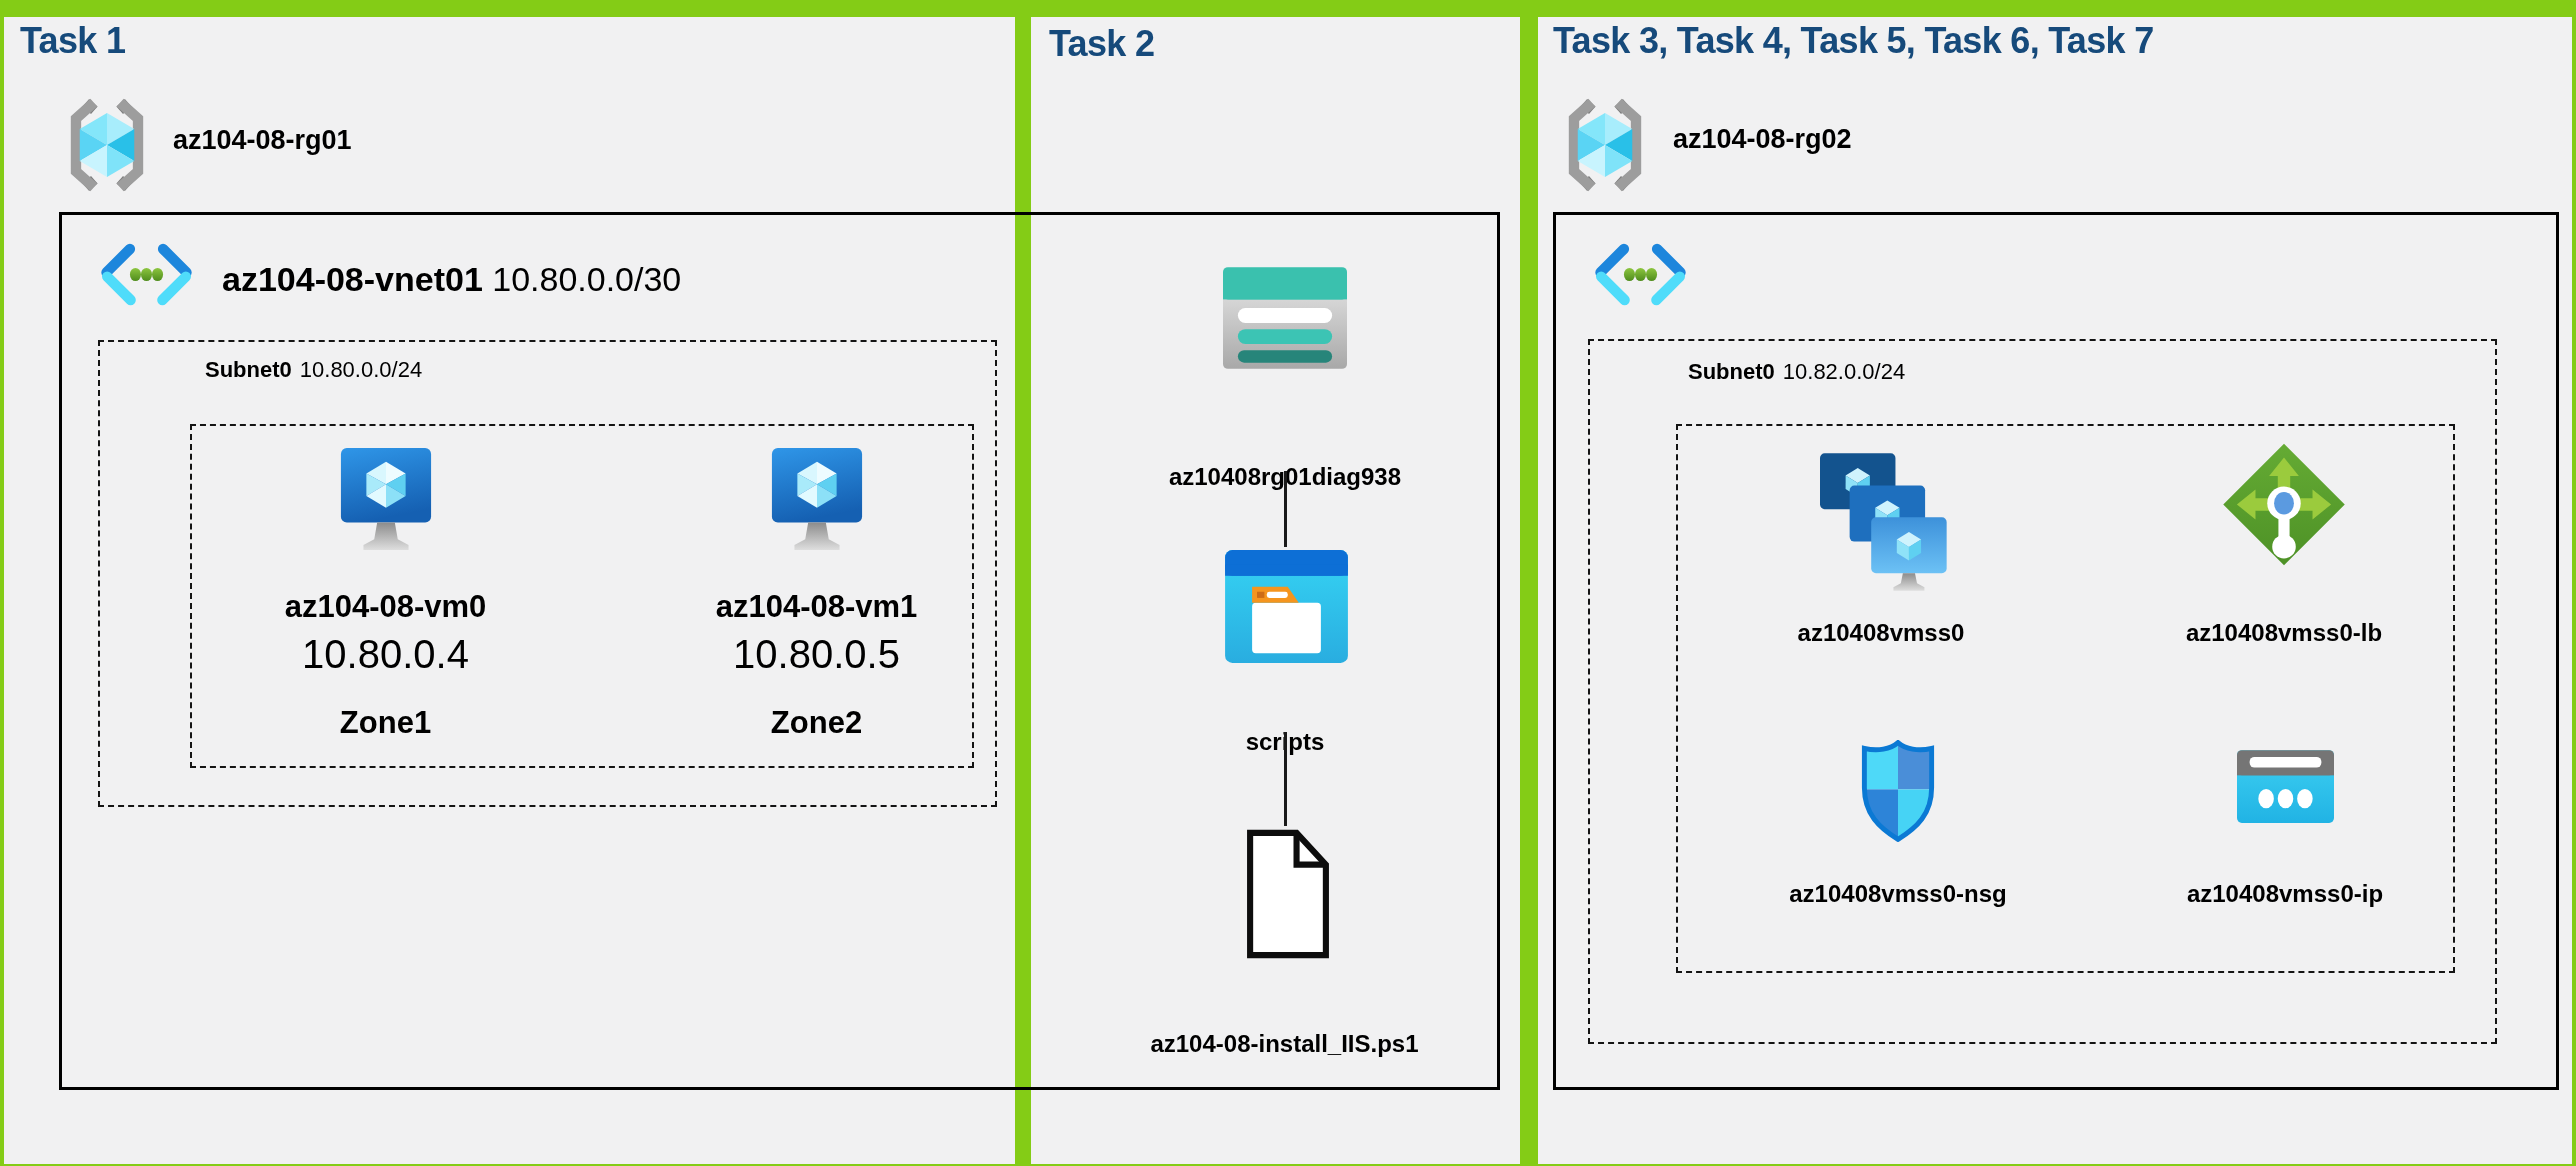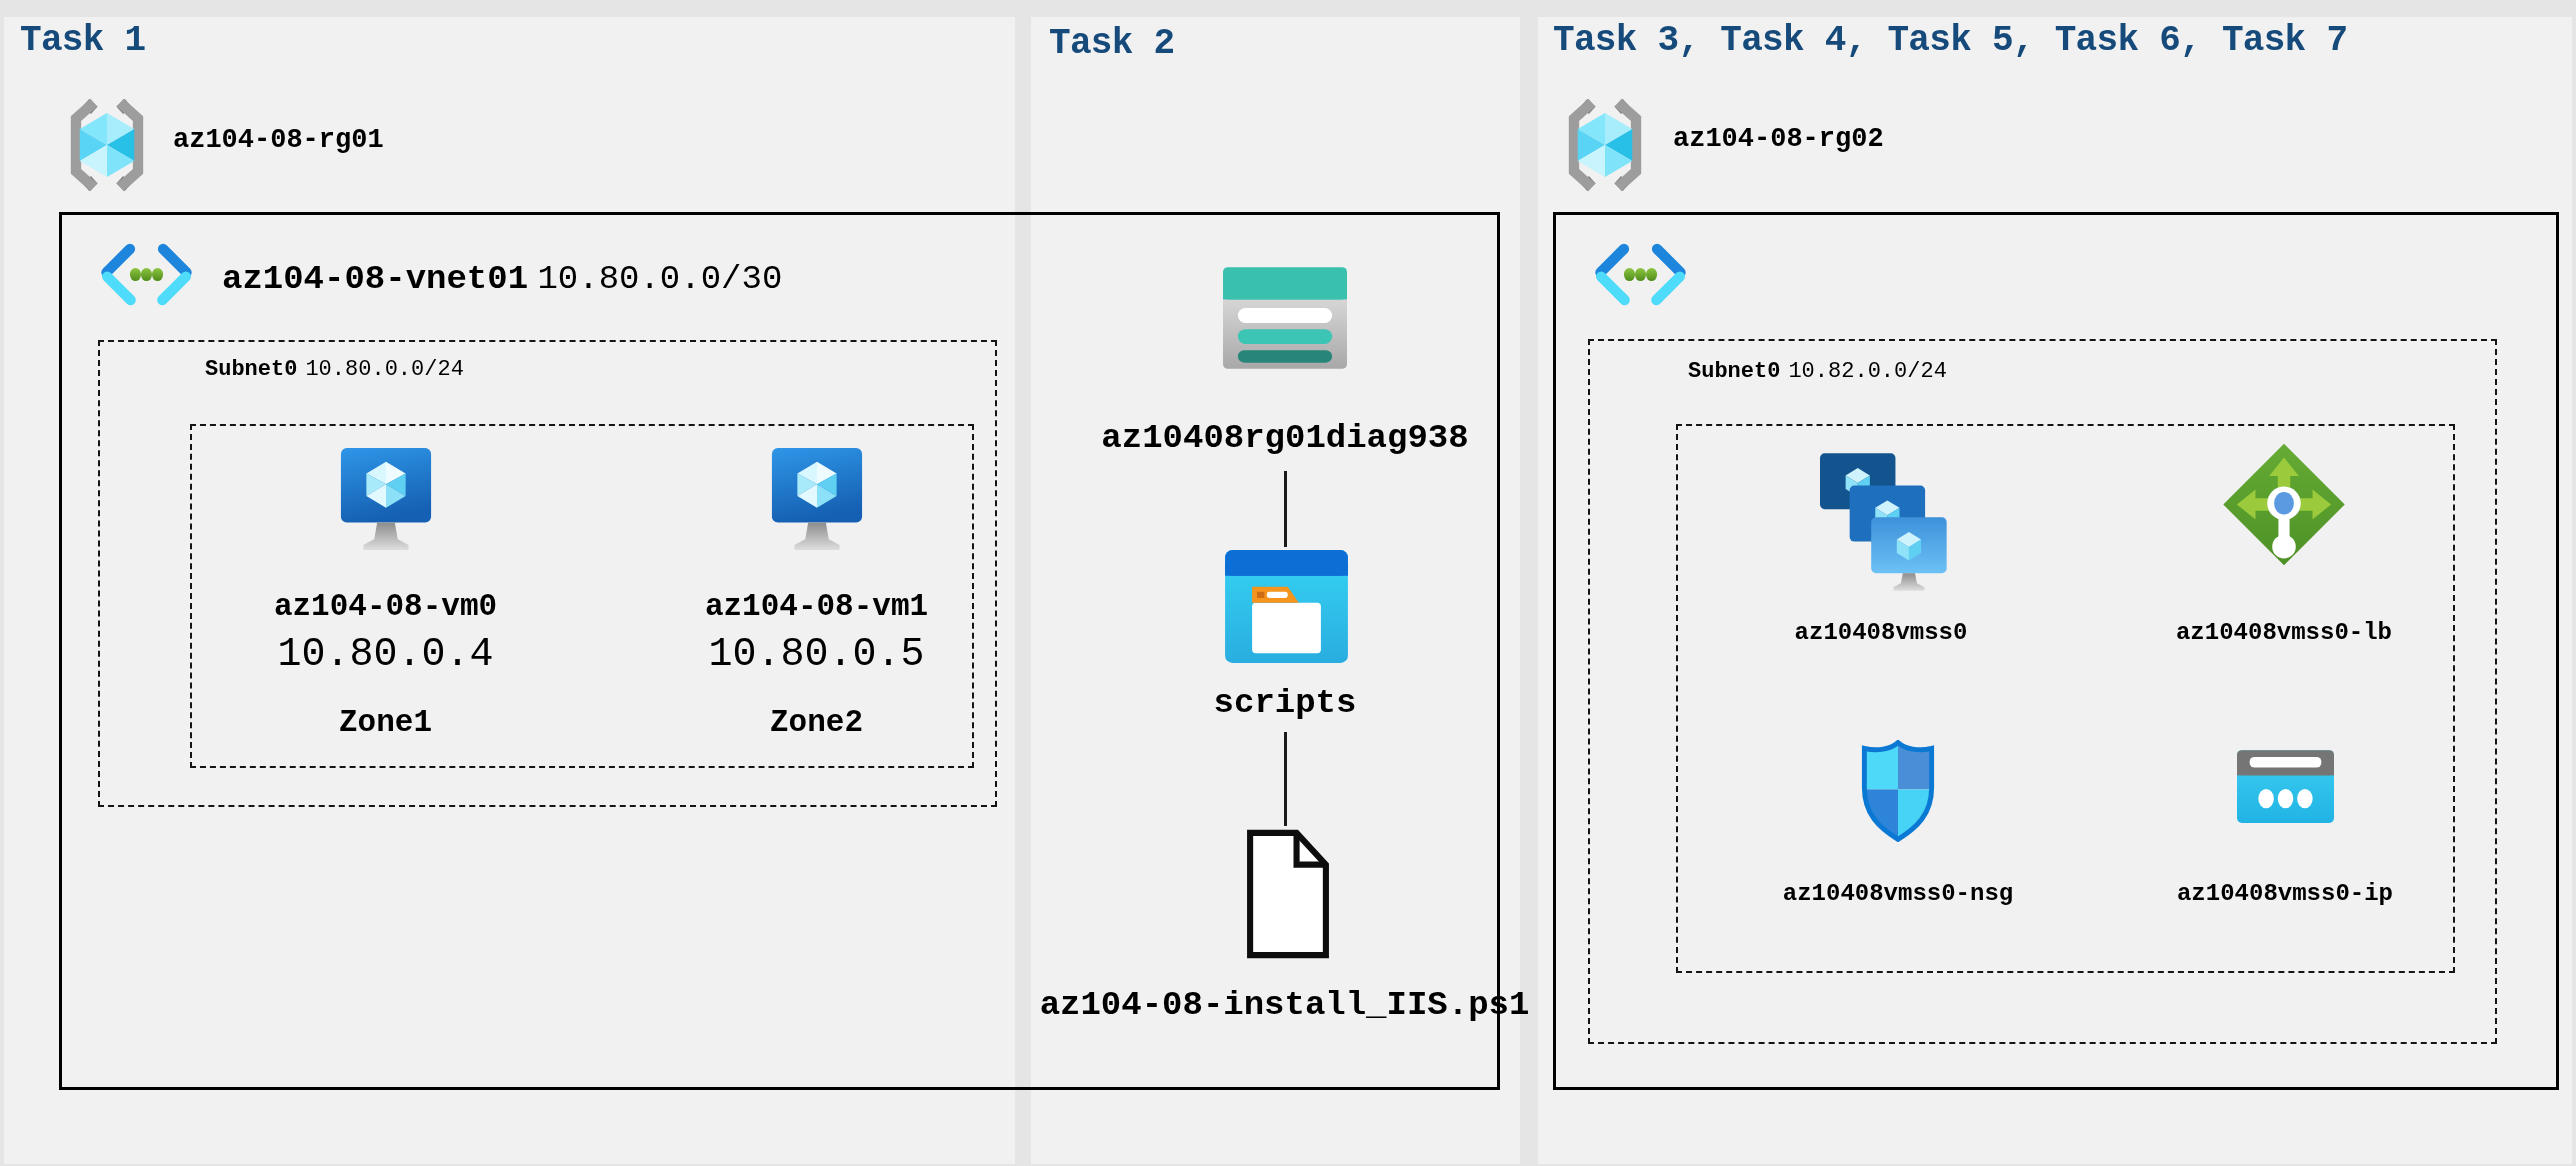--- a/index.html
+++ b/index.html
@@ -1,31 +1,31 @@
 <!DOCTYPE html>
 <html style="font-size:10.8px"><head>
 <meta charset="utf-8">
 <style>
   html,body{margin:0;padding:0;background:#fff;}
-  .page{position:relative;width:2576px;height:1166px;background:#e5e5e5;
-        font-family:Liberation Mono, monospace;color:#000;overflow:hidden;}
+  .page{position:relative;width:2576px;height:1166px;background:#84cc16;
+        font-family:Liberation Sans, sans-serif;color:#000;overflow:hidden;}
   .abs{position:absolute;}
   .panel{position:absolute;top:17px;height:1147px;background:#f1f1f2;}
   .ptitle{position:absolute;font-size:36px;font-weight:700;color:#164a7b;letter-spacing:-0.7px;white-space:nowrap;}
   .solidbox{position:absolute;border:3.4px solid #000;box-sizing:border-box;}
   .dashbox{position:absolute;border:2.7px dashed #141414;box-sizing:border-box;}
   .rglabel{position:absolute;font-size:27px;font-weight:700;white-space:nowrap;}
   .vnetlabel{position:absolute;font-size:34px;white-space:nowrap;}
   .vnetlabel .nm{font-weight:700;}
   .vnetlabel .cidr{font-weight:400;margin-left:9.4px;}
   .subnetlabel{position:absolute;font-size:22px;white-space:nowrap;}
   .subnetlabel .nm{font-weight:700;}
   .subnetlabel .cidr{font-weight:400;margin-left:8px;}
   .clabel{position:absolute;text-align:center;font-weight:700;white-space:nowrap;}
-  .f46{font-size:31px;} .f44{font-size:40px;font-weight:400;} .f48{font-size:24px;} .f50{font-size:34px;}
+  .f46{font-size:31px;} .f44{font-size:40px;font-weight:400;} .f48{font-size:24px;} .f50{font-size:24px;margin-top:44px;}
   .connector{position:absolute;width:2.7px;background:#1a1a1a;}
   svg{display:block;}
 </style>
 </head>
 <body>
 
 <svg width="0" height="0" style="position:absolute">
   <defs>
     <linearGradient id="gMon" x1="0" y1="0" x2="0.25" y2="1">
       <stop offset="0" stop-color="#2f96e8"></stop>

